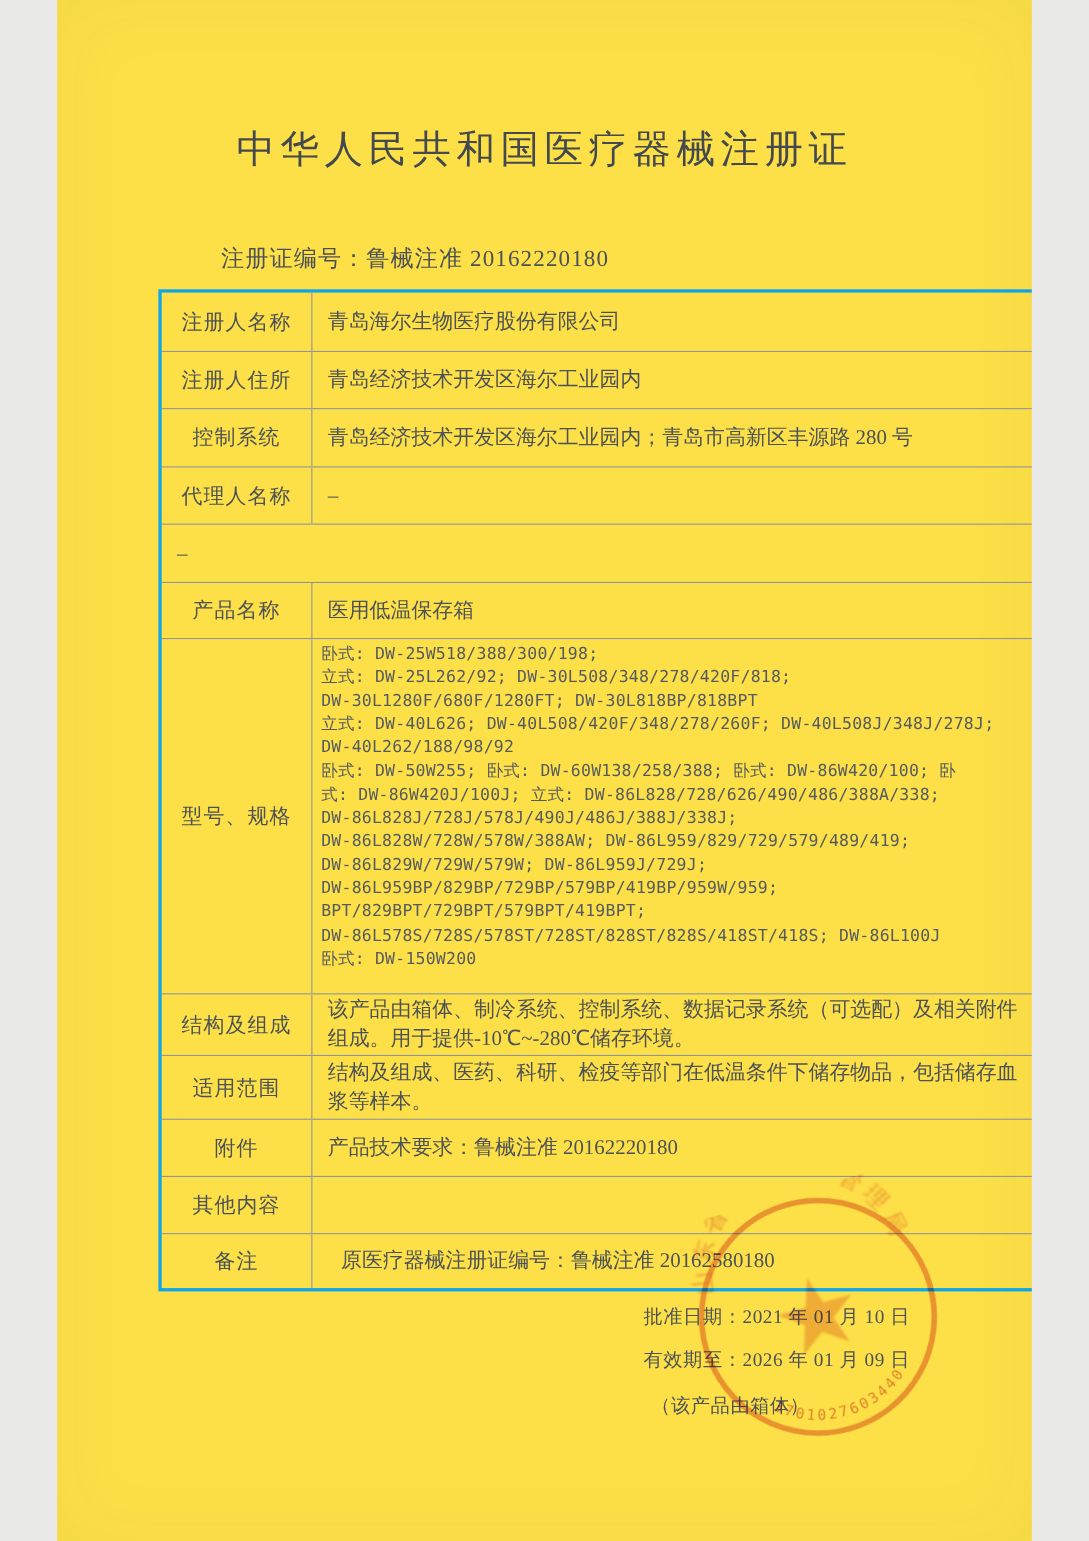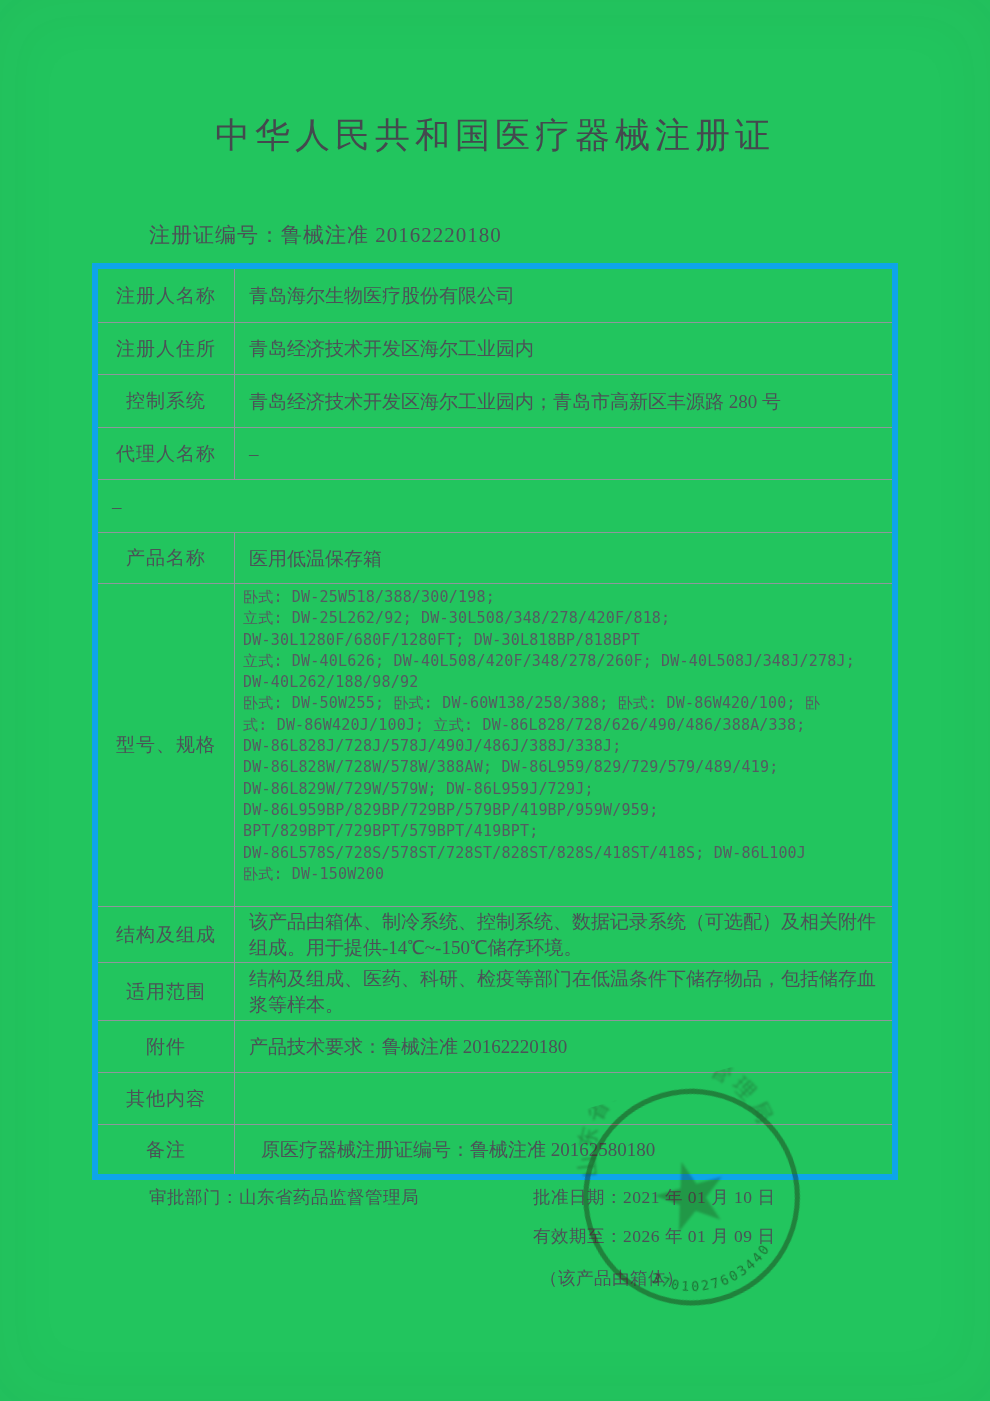--- a/index.html
+++ b/index.html
@@ -1,34 +1,34 @@
 <!DOCTYPE html>
 <html><head>
 <meta charset="utf-8">
 <style>
   html,body{margin:0;padding:0;background:#e9e9e7;}
   .page{
-    position:relative;width:990px;height:1401px;margin:0 auto;
-    background:#22c55e;overflow:hidden;
+    position:relative;width:886px;height:1401px;margin:0 auto;
+    background:#fde047;overflow:hidden;
     box-shadow:inset 0 0 70px rgba(60,60,55,.05);
     font-family:"Liberation Serif", serif;
     color:#4b5156;
   }
   .title{
     position:absolute;top:112px;left:0;width:100%;
     text-align:center;font-size:35px;letter-spacing:5px;
     color:#44494e;font-weight:400;white-space:nowrap;
   }
   .regno{
     position:absolute;top:221px;left:149px;
     font-size:21px;letter-spacing:1px;color:#4b5156;white-space:nowrap;
   }
   .cert-table{
     position:absolute;top:263px;left:92px;width:806px;
-    border:6px solid #0ea5e9;box-sizing:border-box;
+    border:3px solid #0ea5e9;box-sizing:border-box;
     background:transparent;
   }
   .row{display:flex;border-bottom:1px solid #8f969c;box-sizing:border-box;}
   .row:last-child{border-bottom:none;}
   .label-cell{
     flex:0 0 137px;width:137px;border-right:1px solid #8f969c;
     display:flex;align-items:center;justify-content:center;
     font-size:19px;letter-spacing:1px;color:#4c5257;text-align:center;
     box-sizing:border-box;padding:2px;
   }
@@ -113,21 +113,21 @@
         <div>DW-86L829W/729W/579W; DW-86L959J/729J;</div>
         <div>DW-86L959BP/829BP/729BP/579BP/419BP/959W/959;</div>
         <div>BPT/829BPT/729BPT/579BPT/419BPT;</div>
         <div>DW-86L578S/728S/578ST/728ST/828ST/828S/418ST/418S; DW-86L100J</div>
         <div>卧式: DW-150W200</div>
       </div>
     </div>
 
     <div class="row r8">
       <div class="label-cell">结构及组成</div>
-      <div class="value-cell" style="line-height:26px;">该产品由箱体、制冷系统、控制系统、数据记录系统（可选配）及相关附件组成。用于提供-14℃~-150℃储存环境。</div>
+      <div class="value-cell" style="line-height:26px;">该产品由箱体、制冷系统、控制系统、数据记录系统（可选配）及相关附件组成。用于提供-10℃~-280℃储存环境。</div>
     </div>
 
     <div class="row r9">
       <div class="label-cell">适用范围</div>
       <div class="value-cell" style="line-height:26px;">结构及组成、医药、科研、检疫等部门在低温条件下储存物品，包括储存血浆等样本。</div>
     </div>
 
     <div class="row r10">
       <div class="label-cell">附件</div>
       <div class="value-cell">产品技术要求：鲁械注准 20162220180</div>
@@ -138,21 +138,20 @@
       <div class="value-cell"></div>
     </div>
 
     <div class="row r12">
       <div class="label-cell">备注</div>
       <div class="value-cell remark-indent">原医疗器械注册证编号：鲁械注准 20162580180</div>
     </div>
 
   </div>
 
-  <div class="footer-text dept">审批部门：山东省药品监督管理局</div>
   <div class="footer-text adate">批准日期：2021 年 01 月 10 日</div>
   <div class="footer-text vdate">有效期至：2026 年 01 月 09 日</div>
   <div class="footer-text sealnote">（该产品由箱体）</div>
 
   <svg class="stamp" viewBox="0 0 234 234">
     <defs>
       <filter id="sblur">
           <feGaussianBlur stdDeviation="0.7"></feGaussianBlur>
         </filter>
       <filter id="sblur2">

